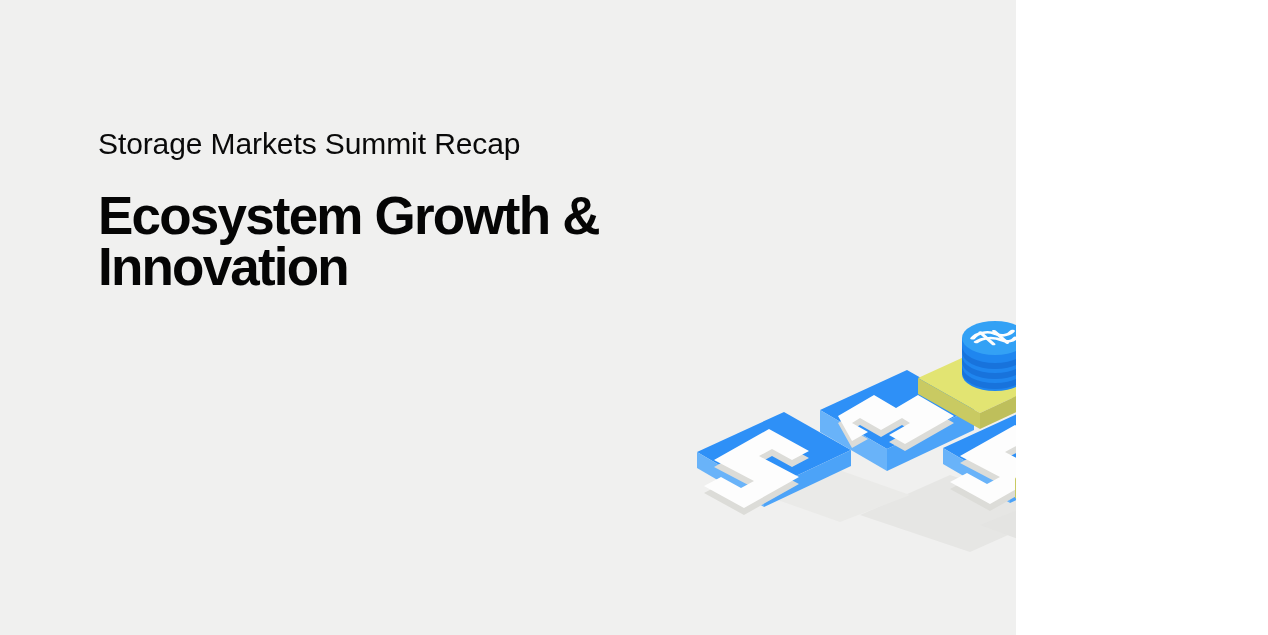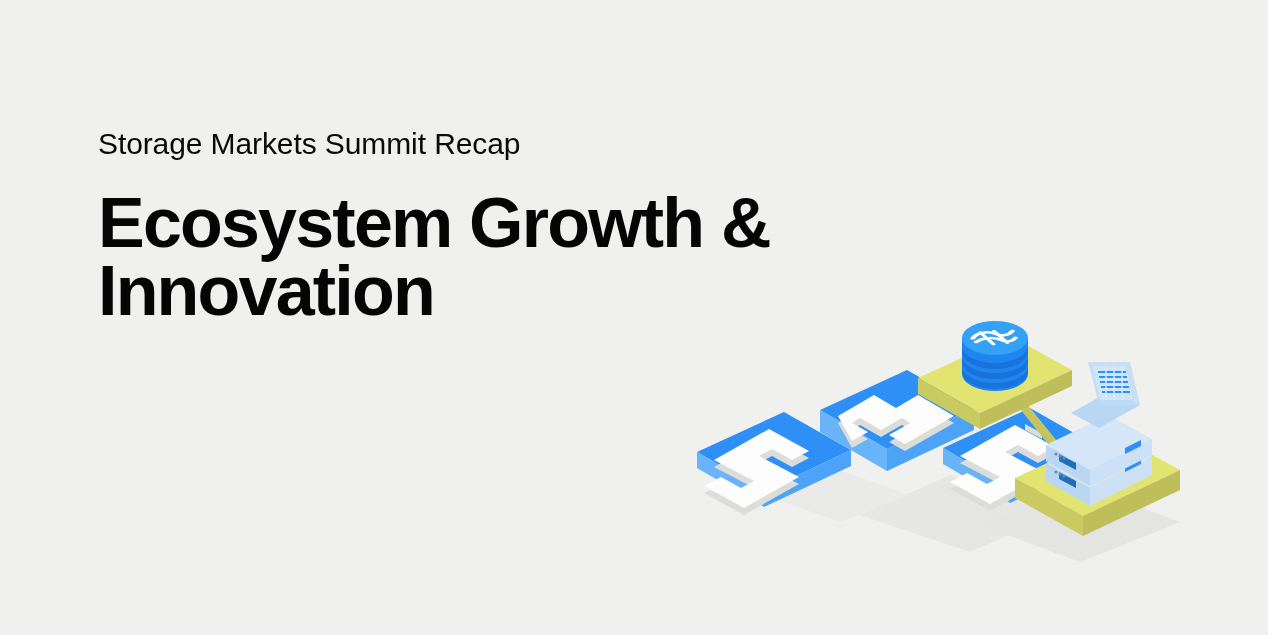--- a/index.html
+++ b/index.html
@@ -7,21 +7,21 @@
     padding: 0;
   }
   body {
     width: 1268px;
     height: 635px;
     overflow: hidden;
     font-family: "Liberation Sans", sans-serif;
   }
   #banner {
     position: relative;
-    width: 1268px;
+    width: 1016px;
     height: 635px;
     background: #F0F0EF;
     overflow: hidden;
   }
   #text-block {
     position: absolute;
     left: 98px;
     top: 126px;
     width: 760px;
   }
@@ -30,21 +30,21 @@
     font-size: 30px;
     font-weight: 400;
     line-height: 1.2;
     color: #0A0A0A;
     letter-spacing: -0.1px;
     margin: 0 0 28px 0;
     white-space: nowrap;
   }
   #headline {
     font-family: "Liberation Sans", sans-serif;
-    font-size: 70px;
+    font-size: 53px;
     font-weight: 700;
     line-height: 0.97;
     color: #050505;
     letter-spacing: -1.8px;
     margin: 0;
     max-width: 740px;
   }
   #illustration {
     position: absolute;
     left: 660px;

